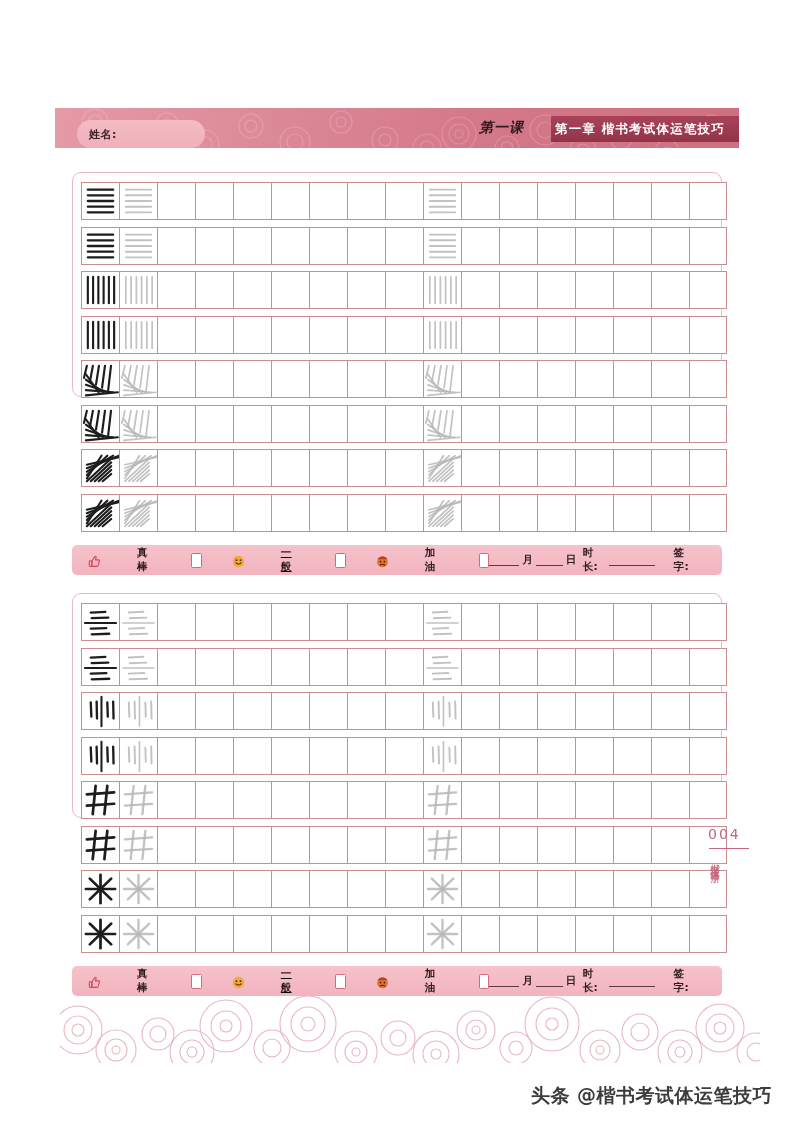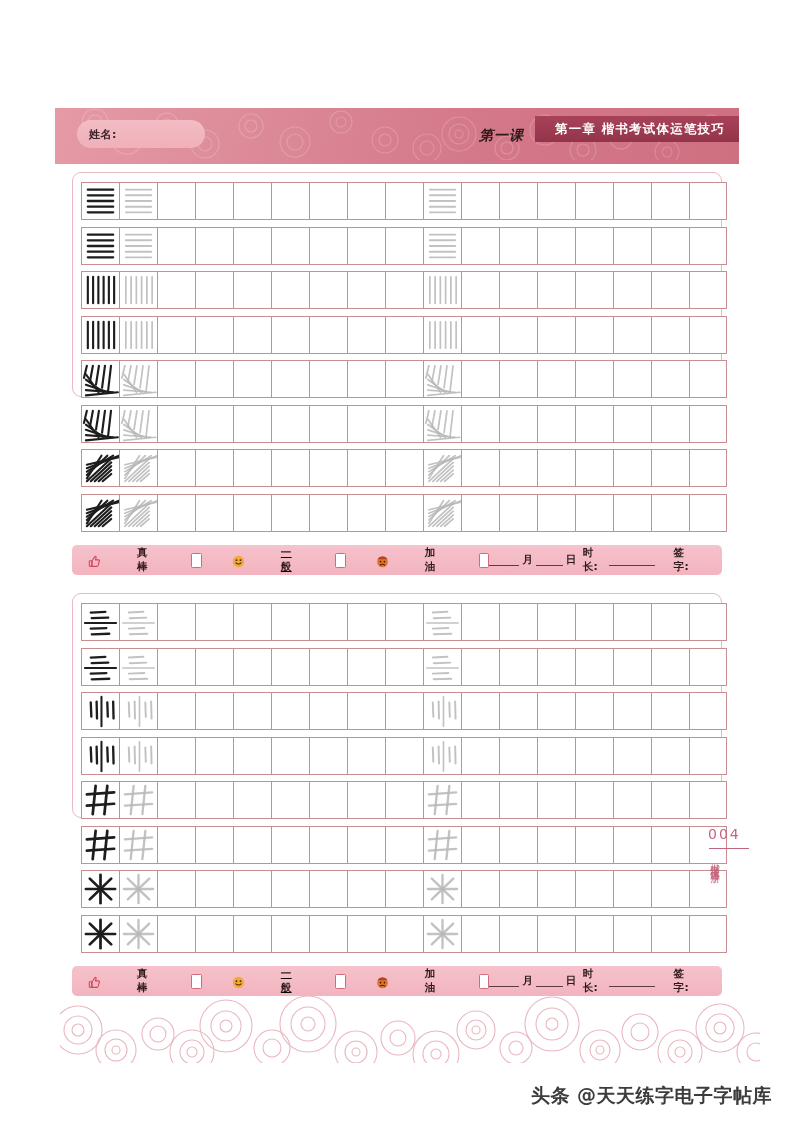--- a/index.html
+++ b/index.html
@@ -8,21 +8,21 @@
     background:#ffffff;
     font-family:"Liberation Sans","DejaVu Sans",sans-serif;
     overflow:hidden;position:relative;
   }
 
   
   #page{position:absolute;inset:0;background:#fff;}
 
   
   .header{
-    position:absolute;left:55px;top:108px;width:684px;height:56px;
+    position:absolute;left:55px;top:108px;width:684px;height:40px;
     background:linear-gradient(100deg,#e59aa6 0%,#dd8b99 28%,#d4798a 60%,#cf7081 100%);
     overflow:hidden;
   }
   .header .clouds{position:absolute;inset:0;opacity:.34;}
   .name-pill{
     position:absolute;left:22px;top:12px;width:128px;height:28px;
     border-radius:14px;
     background:linear-gradient(180deg,#f3bcc4 0%,#efb0ba 100%);
   }
   .name-pill span{
@@ -30,21 +30,21 @@
     font-size:11px;color:#3a2326;letter-spacing:.5px;font-weight:bold;
     font-family:"DejaVu Sans",sans-serif;
   }
   .lesson{
     position:absolute;left:424px;top:50%;transform:translateY(-50%);
     font-size:14px;font-weight:bold;color:#2d1a1d;letter-spacing:1px;
     font-family:"DejaVu Serif",serif;white-space:nowrap;font-style:italic;
   }
   .chapter-band{
     position:absolute;right:0;top:8px;height:26px;
-    padding:0 14px 0 20px;
+    padding:0 14px 0 4px;
     background:linear-gradient(180deg,#a84259 0%,#93344a 100%);
     display:flex;align-items:center;
   }
   .chapter-band span{
     font-size:12.5px;font-weight:bold;color:#fff;letter-spacing:1.2px;
     font-family:"DejaVu Serif",serif;white-space:nowrap;
   }
 
   
   .block{
@@ -1065,15 +1065,15 @@
         <circle cx="620" cy="84" r="12"></circle>
         <circle cx="620" cy="84" r="5"></circle>
       <circle cx="660" cy="60" r="24"></circle>
         <circle cx="660" cy="60" r="14"></circle>
         <circle cx="660" cy="60" r="6"></circle>
       <circle cx="696" cy="84" r="19"></circle>
         <circle cx="696" cy="84" r="9"></circle>
     </g>
   </svg>
 
-  <div class="watermark">头条 @天天练字电子字帖库</div>
+  <div class="watermark">头条 @楷书考试体运笔技巧</div>
 
 </div>
 
 </body></html>

